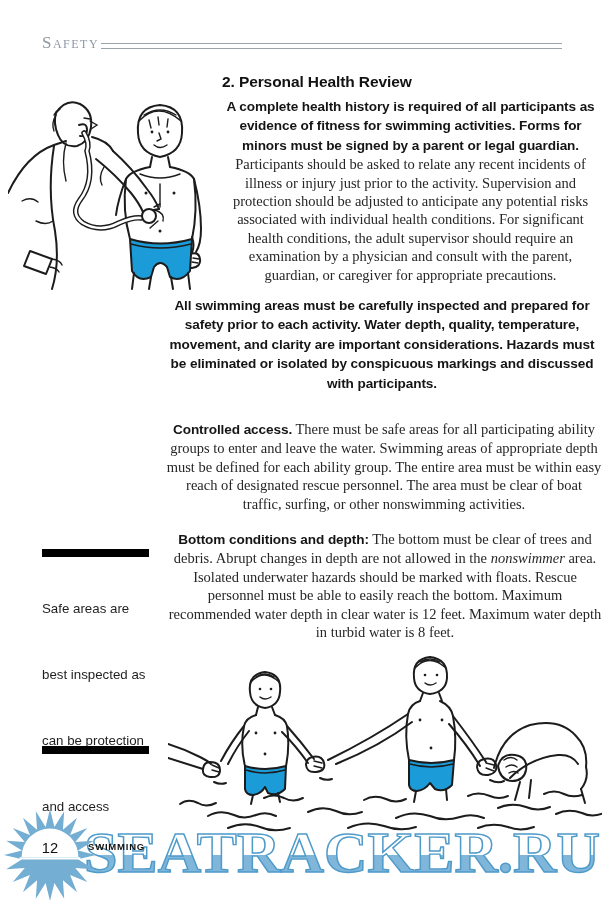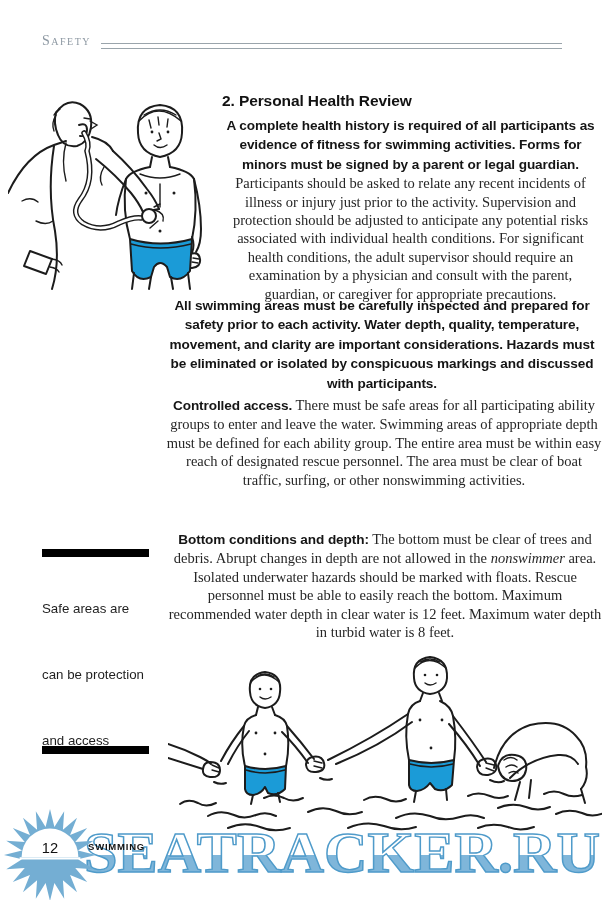--- a/index.html
+++ b/index.html
@@ -4,34 +4,34 @@
 <style>
   html,body{margin:0;padding:0;}
   body{
     width:602px;height:900px;position:relative;background:#ffffff;
     font-family:"Liberation Sans",sans-serif;overflow:hidden;
     -webkit-font-smoothing:antialiased;
   }
   
   .running-head{position:absolute;left:42px;top:33px;
     font-family:"Liberation Serif",serif;font-variant-caps:small-caps;
-    font-size:14px;letter-spacing:1.5px;color:var(--c-headgray,#8d98a2);}
+    font-size:17px;letter-spacing:1.5px;color:var(--c-headgray,#8d98a2);}
   .head-rules{position:absolute;left:101px;top:43px;width:461px;height:4px;
     border-top:1.6px solid var(--c-rulegray,#9aa4ab);
     border-bottom:1.6px solid var(--c-rulegray,#9aa4ab);}
   
   .sec-head{font-family:"Liberation Sans",sans-serif;font-weight:bold;
     font-size:15.5px;color:#121212;margin:0 0 6px 0;letter-spacing:-.1px;}
   p.body{margin:0;font-family:"Liberation Serif",serif;font-size:14.5px;
     line-height:18.4px;color:#262626;text-align:center;}
   .lead{font-family:"Liberation Sans",sans-serif;font-weight:bold;
     font-size:13.6px;color:#151515;letter-spacing:-.1px;}
-  .sec2{position:absolute;left:222px;top:73px;width:377px;margin-top:19px;}
+  .sec2{position:absolute;left:222px;top:73px;width:377px;}
   .sec3{position:absolute;left:166px;top:296px;width:432px;}
-  .para-controlled{position:absolute;left:166px;top:396px;width:436px;}
+  .para-controlled{position:absolute;left:166px;top:420px;width:436px;}
   .para-bottom{position:absolute;left:166px;top:530px;width:438px;}
   
   .callout{position:absolute;left:42px;top:549px;width:107px;}
   .callout .bar{height:8px;background:#000;}
   .callout .bar.bottom{position:absolute;top:197px;left:0;right:0;}
   .callout .lines{margin-top:24px;}
   .callout .cl{font-size:13.3px;line-height:28px;color:#1f1f1f;
     font-family:"Liberation Sans",sans-serif;margin-top:38px;}
   
   .illo1{position:absolute;left:8px;top:70px;width:208px;height:220px;z-index:1;}
@@ -125,20 +125,21 @@
 </div>
 
 <div class="para-bottom">
   <p class="body"><span class="lead">Bottom conditions and depth:</span><span> The bottom must be clear of trees and debris. Abrupt changes in depth are not allowed in the </span><i>nonswimmer</i><span> area. Isolated underwater hazards should be marked with floats. Rescue personnel must be able to easily reach the bottom. Maximum recommended water depth in clear water is 12 feet. Maximum water depth in turbid water is 8 feet.</span></p>
 </div>
 
 <div class="callout">
   <div class="bar top"></div>
   <div class="lines">
     <div class="cl">Safe areas are</div>
+    <div class="cl">best inspected as</div>
     <div class="cl">can be protection</div>
     <div class="cl">and access</div>
   </div>
   <div class="bar bottom"></div>
 </div>
 
 <svg class="illo2" viewBox="0 0 434 198">
 
   <path class="ink" d="M0,108 Q16,113 32,121 Q40,125 43,128 M0,122 Q16,127 35,133"></path>
   <path class="ink" d="M42,126 q10,0 10,8 q0,8 -10,7 q-8,-1 -7,-8 q1,-7 7,-7"></path>

